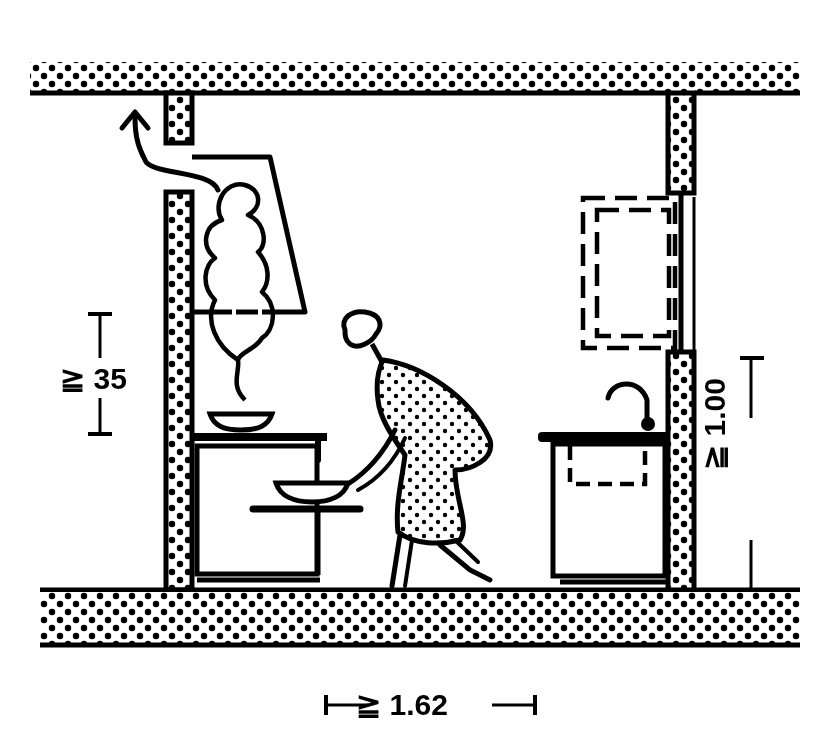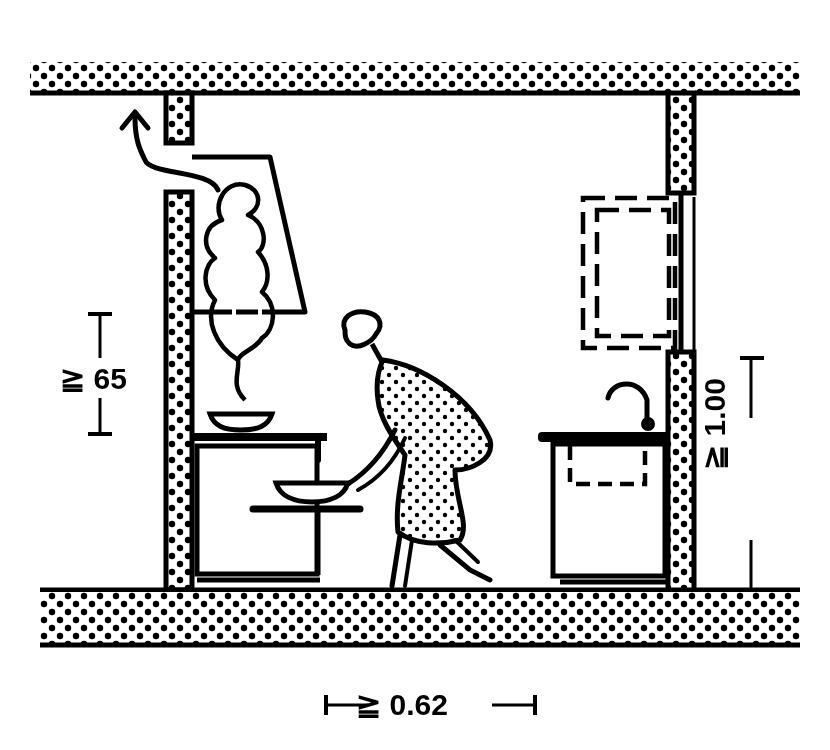--- a/index.html
+++ b/index.html
@@ -143,15 +143,15 @@
   </g>
 
   <g>
     <line x1="326" y1="695" x2="326" y2="715" stroke="#000" stroke-width="4"></line>
     <line x1="326" y1="705" x2="368" y2="705" stroke="#000" stroke-width="3"></line>
     <line x1="492" y1="705" x2="535" y2="705" stroke="#000" stroke-width="3"></line>
     <line x1="535" y1="695" x2="535" y2="715" stroke="#000" stroke-width="4"></line>
   </g>
 </svg>
 
-<div class="dim-label dim-left">≧ 65</div>
-<div class="dim-label dim-bottom">≧ 0.62</div>
+<div class="dim-label dim-left">≧ 35</div>
+<div class="dim-label dim-bottom">≧ 1.62</div>
 <div class="dim-label dim-right">≧ 1.00</div>
 
 </body></html>

